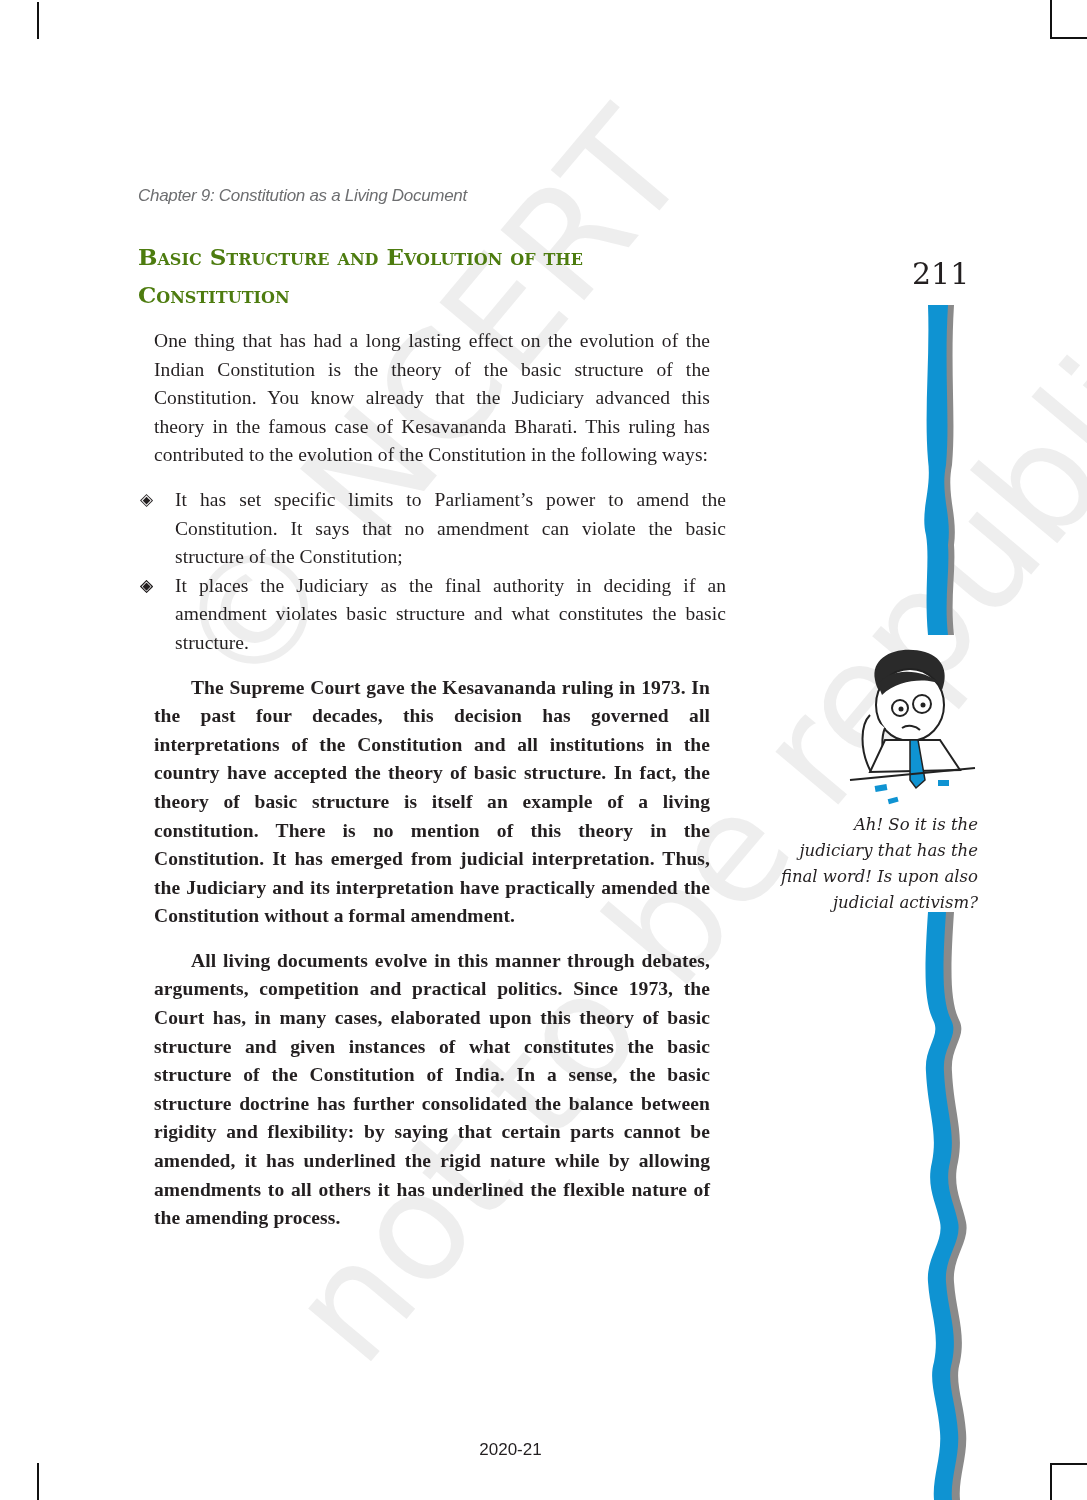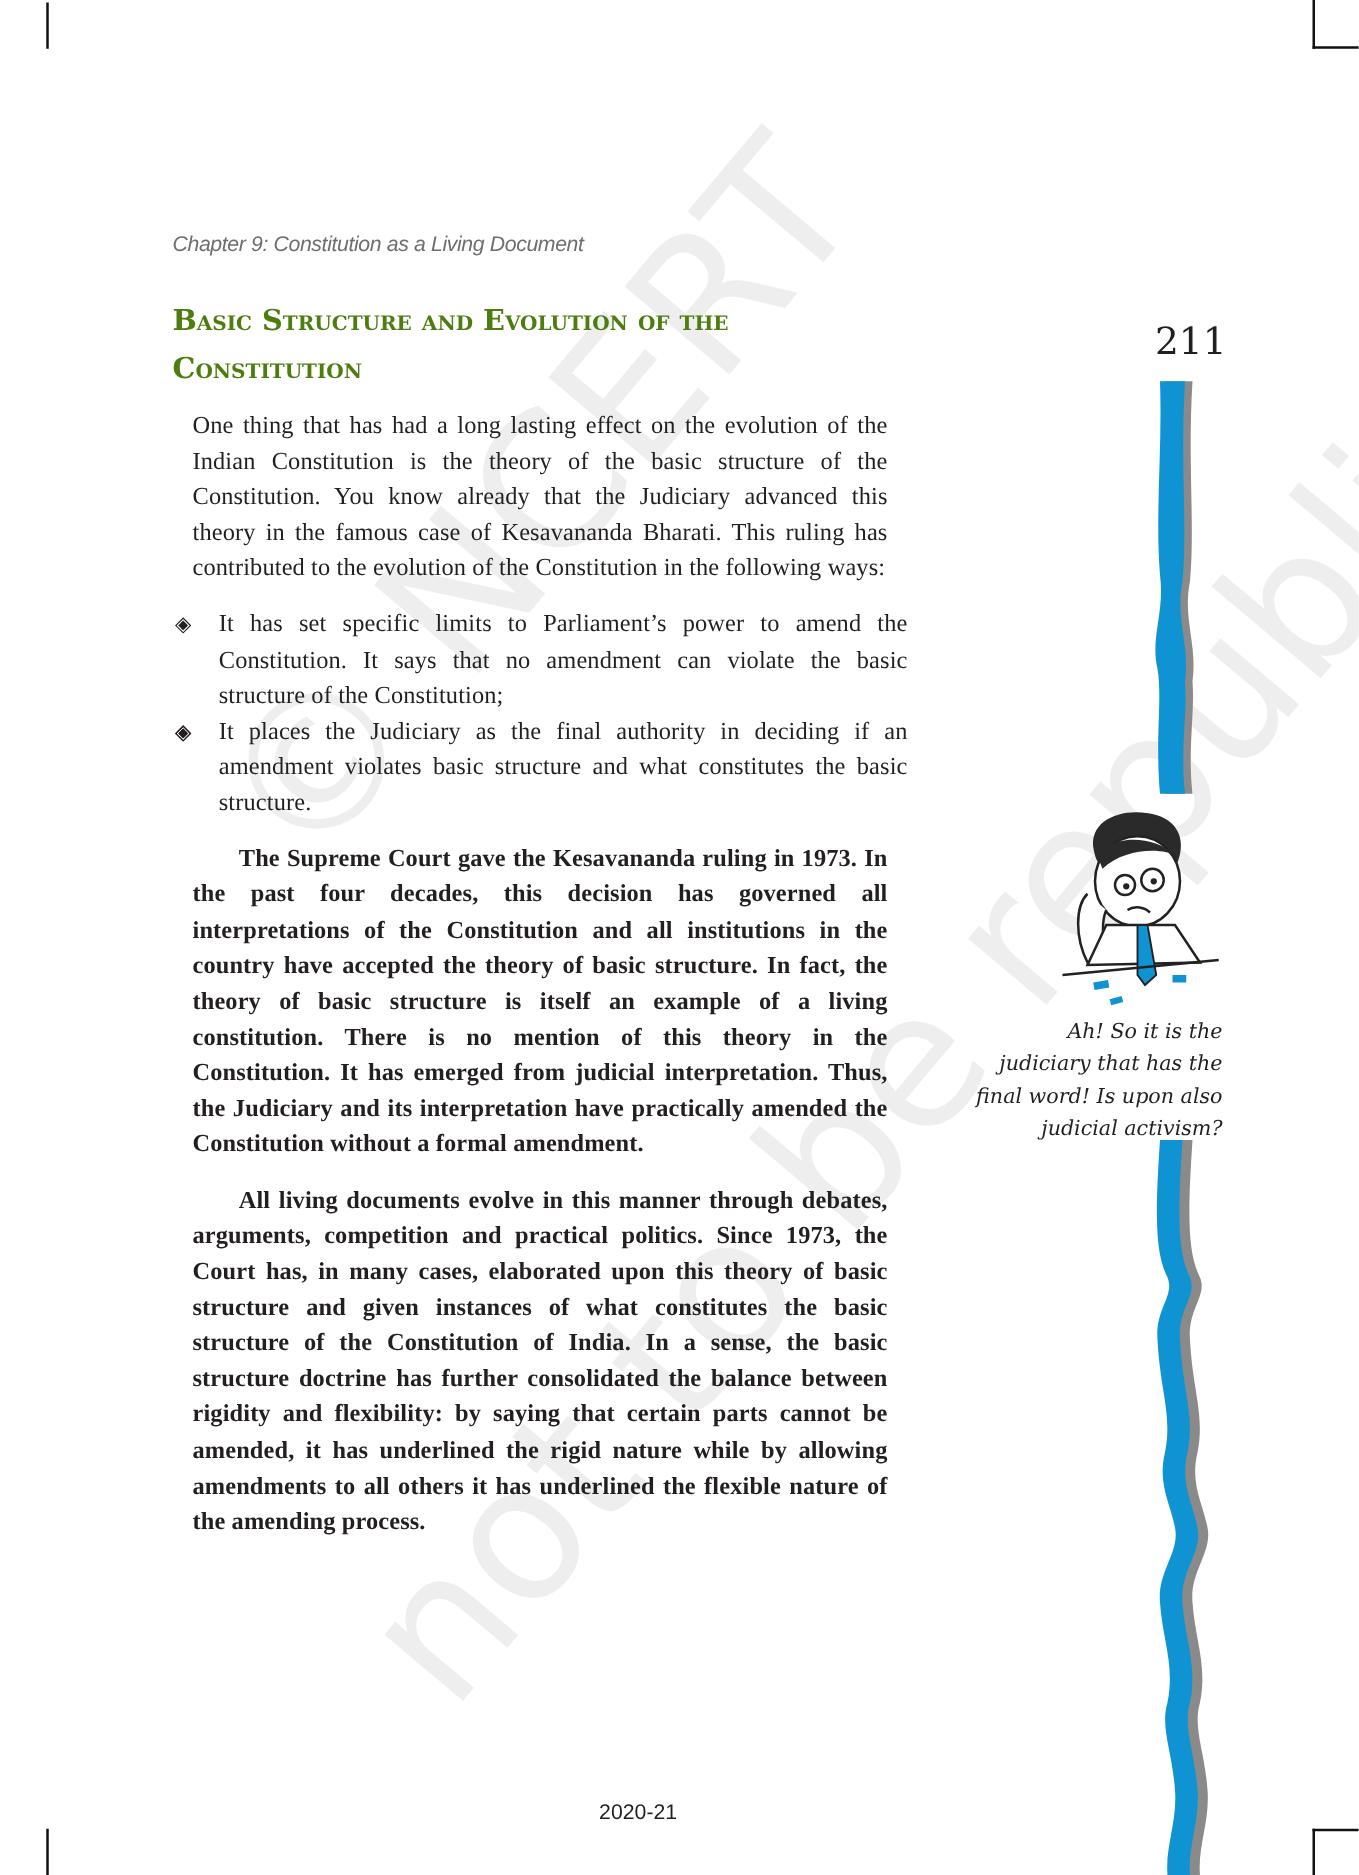--- a/index.html
+++ b/index.html
@@ -30,21 +30,21 @@
       font-family: Liberation Sans, sans-serif;
       letter-spacing: -0.3px;
     }
     .heading {
       position: absolute; left: 138px; top: 238px; width: 560px;
       color: #4d7c0f; font-weight: bold; font-size: 23px; line-height: 38px;
       font-variant: small-caps; font-family: "DejaVu Serif", serif;
     }
     .pageno {
       position: absolute; left: 912px; top: 256px;
-      font-size: 30px; color: #231f20; font-family: "DejaVu Serif", serif; margin-left: 12px;
+      font-size: 30px; color: #231f20; font-family: "DejaVu Serif", serif;
     }
     .body-text {
       position: absolute; left: 138px; top: 311px; width: 588px;
       font-size: 19.5px; line-height: 28.6px; text-align: justify;
       font-family: "Liberation Serif", serif; letter-spacing: 0.1px;
     }
     .body-text p { margin: 16px; }
     .body-text p.indent { text-indent: 37px; font-weight: bold; }
     .body-text ul { list-style: none; margin: 0; padding: 0; }
     .body-text li { position: relative; padding-left: 37px; }

